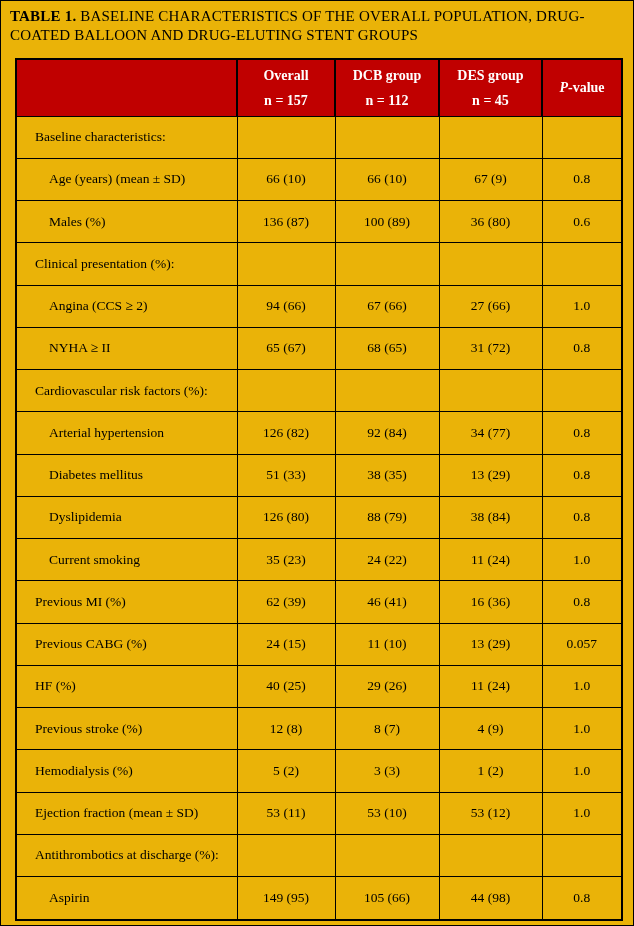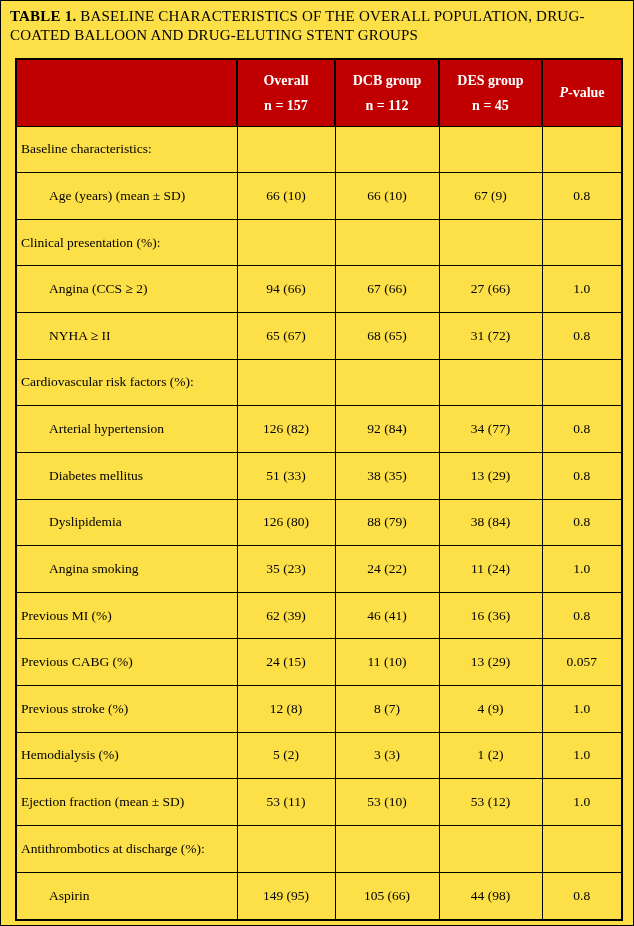--- a/index.html
+++ b/index.html
@@ -6,52 +6,52 @@
   body {
     width: 634px; height: 926px; position: relative;
     font-family: "Liberation Serif", serif;
     color: #000;
   }
   .page {
     position: absolute; left: 0; top: 0;
     width: 634px; height: 926px;
     box-sizing: border-box;
     border: 1px solid #000000;
-    background: #fde047;
+    background: #eab308;
     text-decoration: underline;
   }
   .caption {
     position: absolute; left: 9px; top: 6px; width: 592px;
     font-size: 15px; line-height: 19px;
     letter-spacing: 0.2px;
   }
   .caption .b { font-weight: bold; }
   table.tbl {
     position: absolute; left: 14px; top: 57px;
     width: 606px; height: 863px;
     border-collapse: collapse; table-layout: fixed;
     border: 2px solid #000000;
   }
-  thead tr { height: 67px; }
+  thead tr { height: 57px; }
   th {
     background: #C00000; color: #ffffff;
     font-weight: bold; font-size: 14px;
     border: 2px solid #000000; border-bottom: 1px solid #000000;
     vertical-align: middle; padding: 0;
   }
   .hline { line-height: 25px; text-align: center; }
   td {
     border: 1px solid #000000;
     font-size: 13.5px;
     padding: 0;
     vertical-align: middle;
     overflow: hidden;
     white-space: nowrap;
   }
-  td.lbl { text-align: left; padding-left: 4px; }
+  td.lbl { text-align: left; padding-left: 18px; }
   td.lbl.ind { padding-left: 32px; }
   td.val { text-align: center; }
 </style>
 </head>
 <body>
 
 <div class="page">
 
   <div class="caption">
     <span class="b">TABLE 1.</span><span> BASELINE CHARACTERISTICS OF THE OVERALL POPULATION, DRUG-COATED BALLOON AND DRUG-ELUTING STENT GROUPS</span>
@@ -95,20 +95,27 @@
           <td class="val"></td>
         </tr>
         <tr>
           <td class="lbl ind">Age (years) (mean ± SD)</td>
           <td class="val">66 (10)</td>
           <td class="val">66 (10)</td>
           <td class="val">67 (9)</td>
           <td class="val">0.8</td>
         </tr>
         <tr>
+          <td class="lbl ind">Males (%)</td>
+          <td class="val">136 (87)</td>
+          <td class="val">100 (89)</td>
+          <td class="val">36 (80)</td>
+          <td class="val">0.6</td>
+        </tr>
+        <tr>
           <td class="lbl">Clinical presentation (%):</td>
           <td class="val"></td>
           <td class="val"></td>
           <td class="val"></td>
           <td class="val"></td>
         </tr>
         <tr>
           <td class="lbl ind">Angina (CCS ≥ 2)</td>
           <td class="val">94 (66)</td>
           <td class="val">67 (66)</td>
@@ -144,41 +151,48 @@
           <td class="val">0.8</td>
         </tr>
         <tr>
           <td class="lbl ind">Dyslipidemia</td>
           <td class="val">126 (80)</td>
           <td class="val">88 (79)</td>
           <td class="val">38 (84)</td>
           <td class="val">0.8</td>
         </tr>
         <tr>
-          <td class="lbl ind">Angina smoking</td>
+          <td class="lbl ind">Current smoking</td>
           <td class="val">35 (23)</td>
           <td class="val">24 (22)</td>
           <td class="val">11 (24)</td>
           <td class="val">1.0</td>
         </tr>
         <tr>
           <td class="lbl">Previous MI (%)</td>
           <td class="val">62 (39)</td>
           <td class="val">46 (41)</td>
           <td class="val">16 (36)</td>
           <td class="val">0.8</td>
         </tr>
         <tr>
           <td class="lbl">Previous CABG (%)</td>
           <td class="val">24 (15)</td>
           <td class="val">11 (10)</td>
           <td class="val">13 (29)</td>
           <td class="val">0.057</td>
         </tr>
         <tr>
+          <td class="lbl">HF (%)</td>
+          <td class="val">40 (25)</td>
+          <td class="val">29 (26)</td>
+          <td class="val">11 (24)</td>
+          <td class="val">1.0</td>
+        </tr>
+        <tr>
           <td class="lbl">Previous stroke (%)</td>
           <td class="val">12 (8)</td>
           <td class="val">8 (7)</td>
           <td class="val">4 (9)</td>
           <td class="val">1.0</td>
         </tr>
         <tr>
           <td class="lbl">Hemodialysis (%)</td>
           <td class="val">5 (2)</td>
           <td class="val">3 (3)</td>

